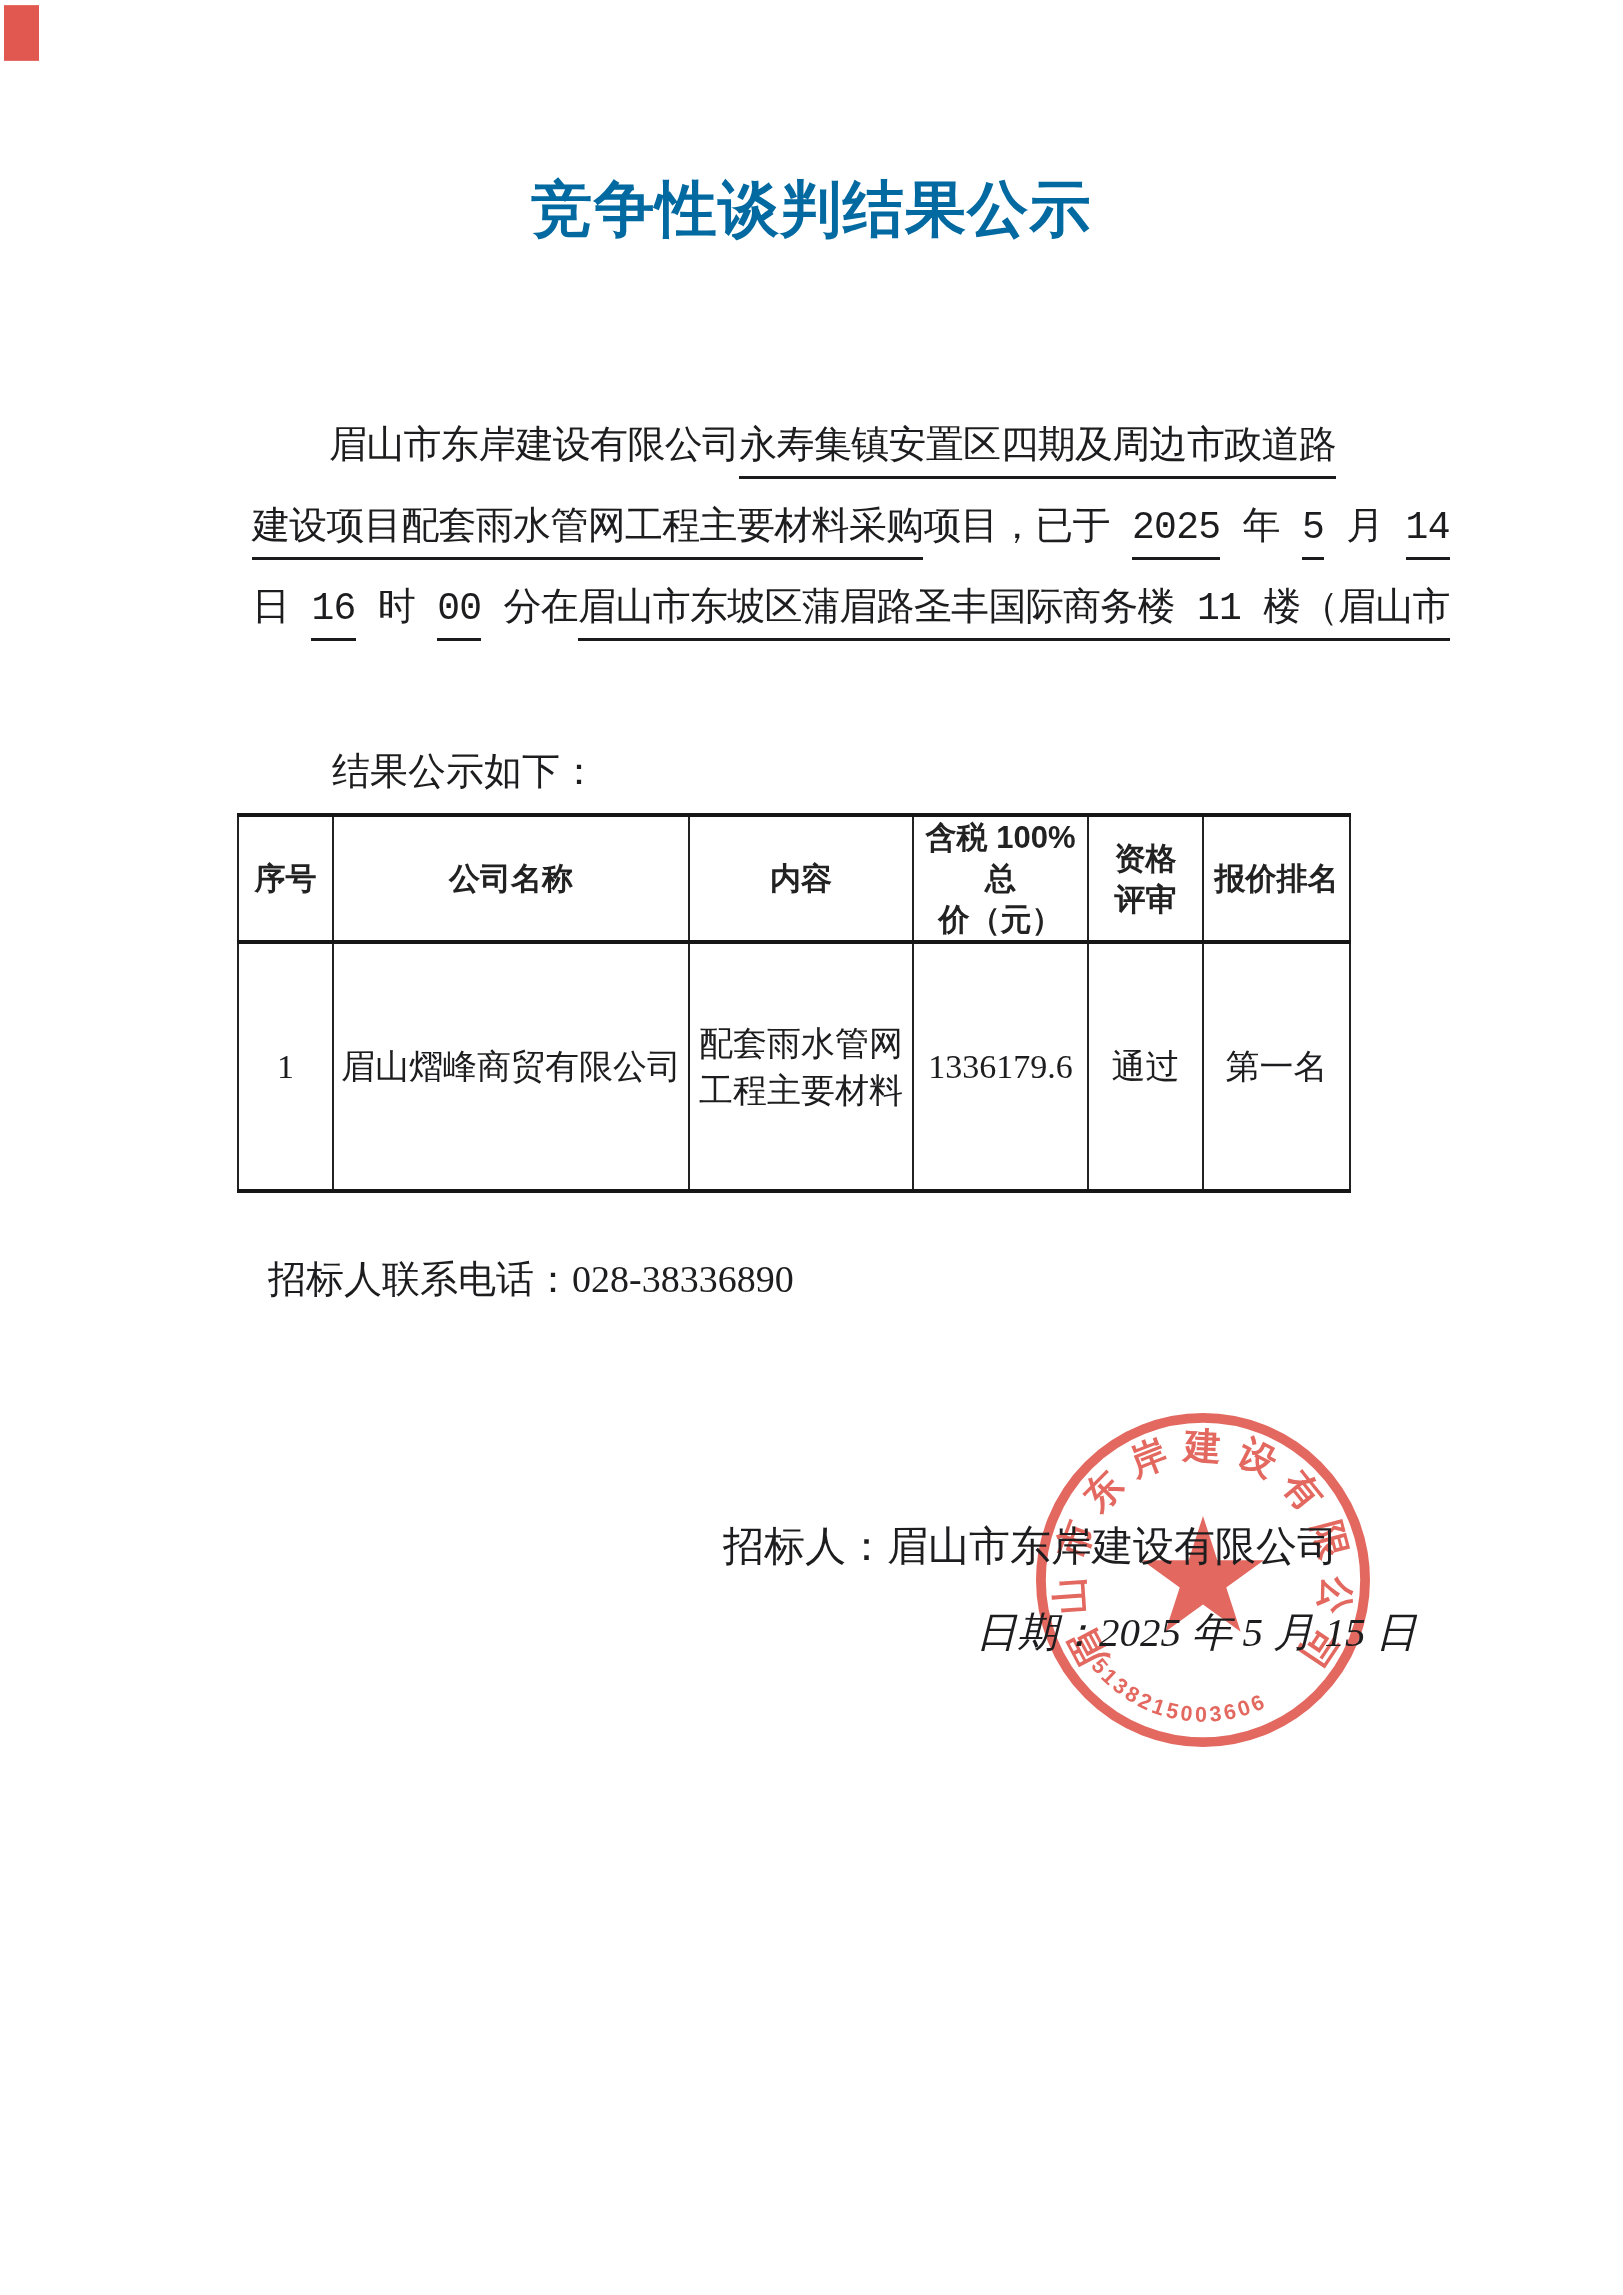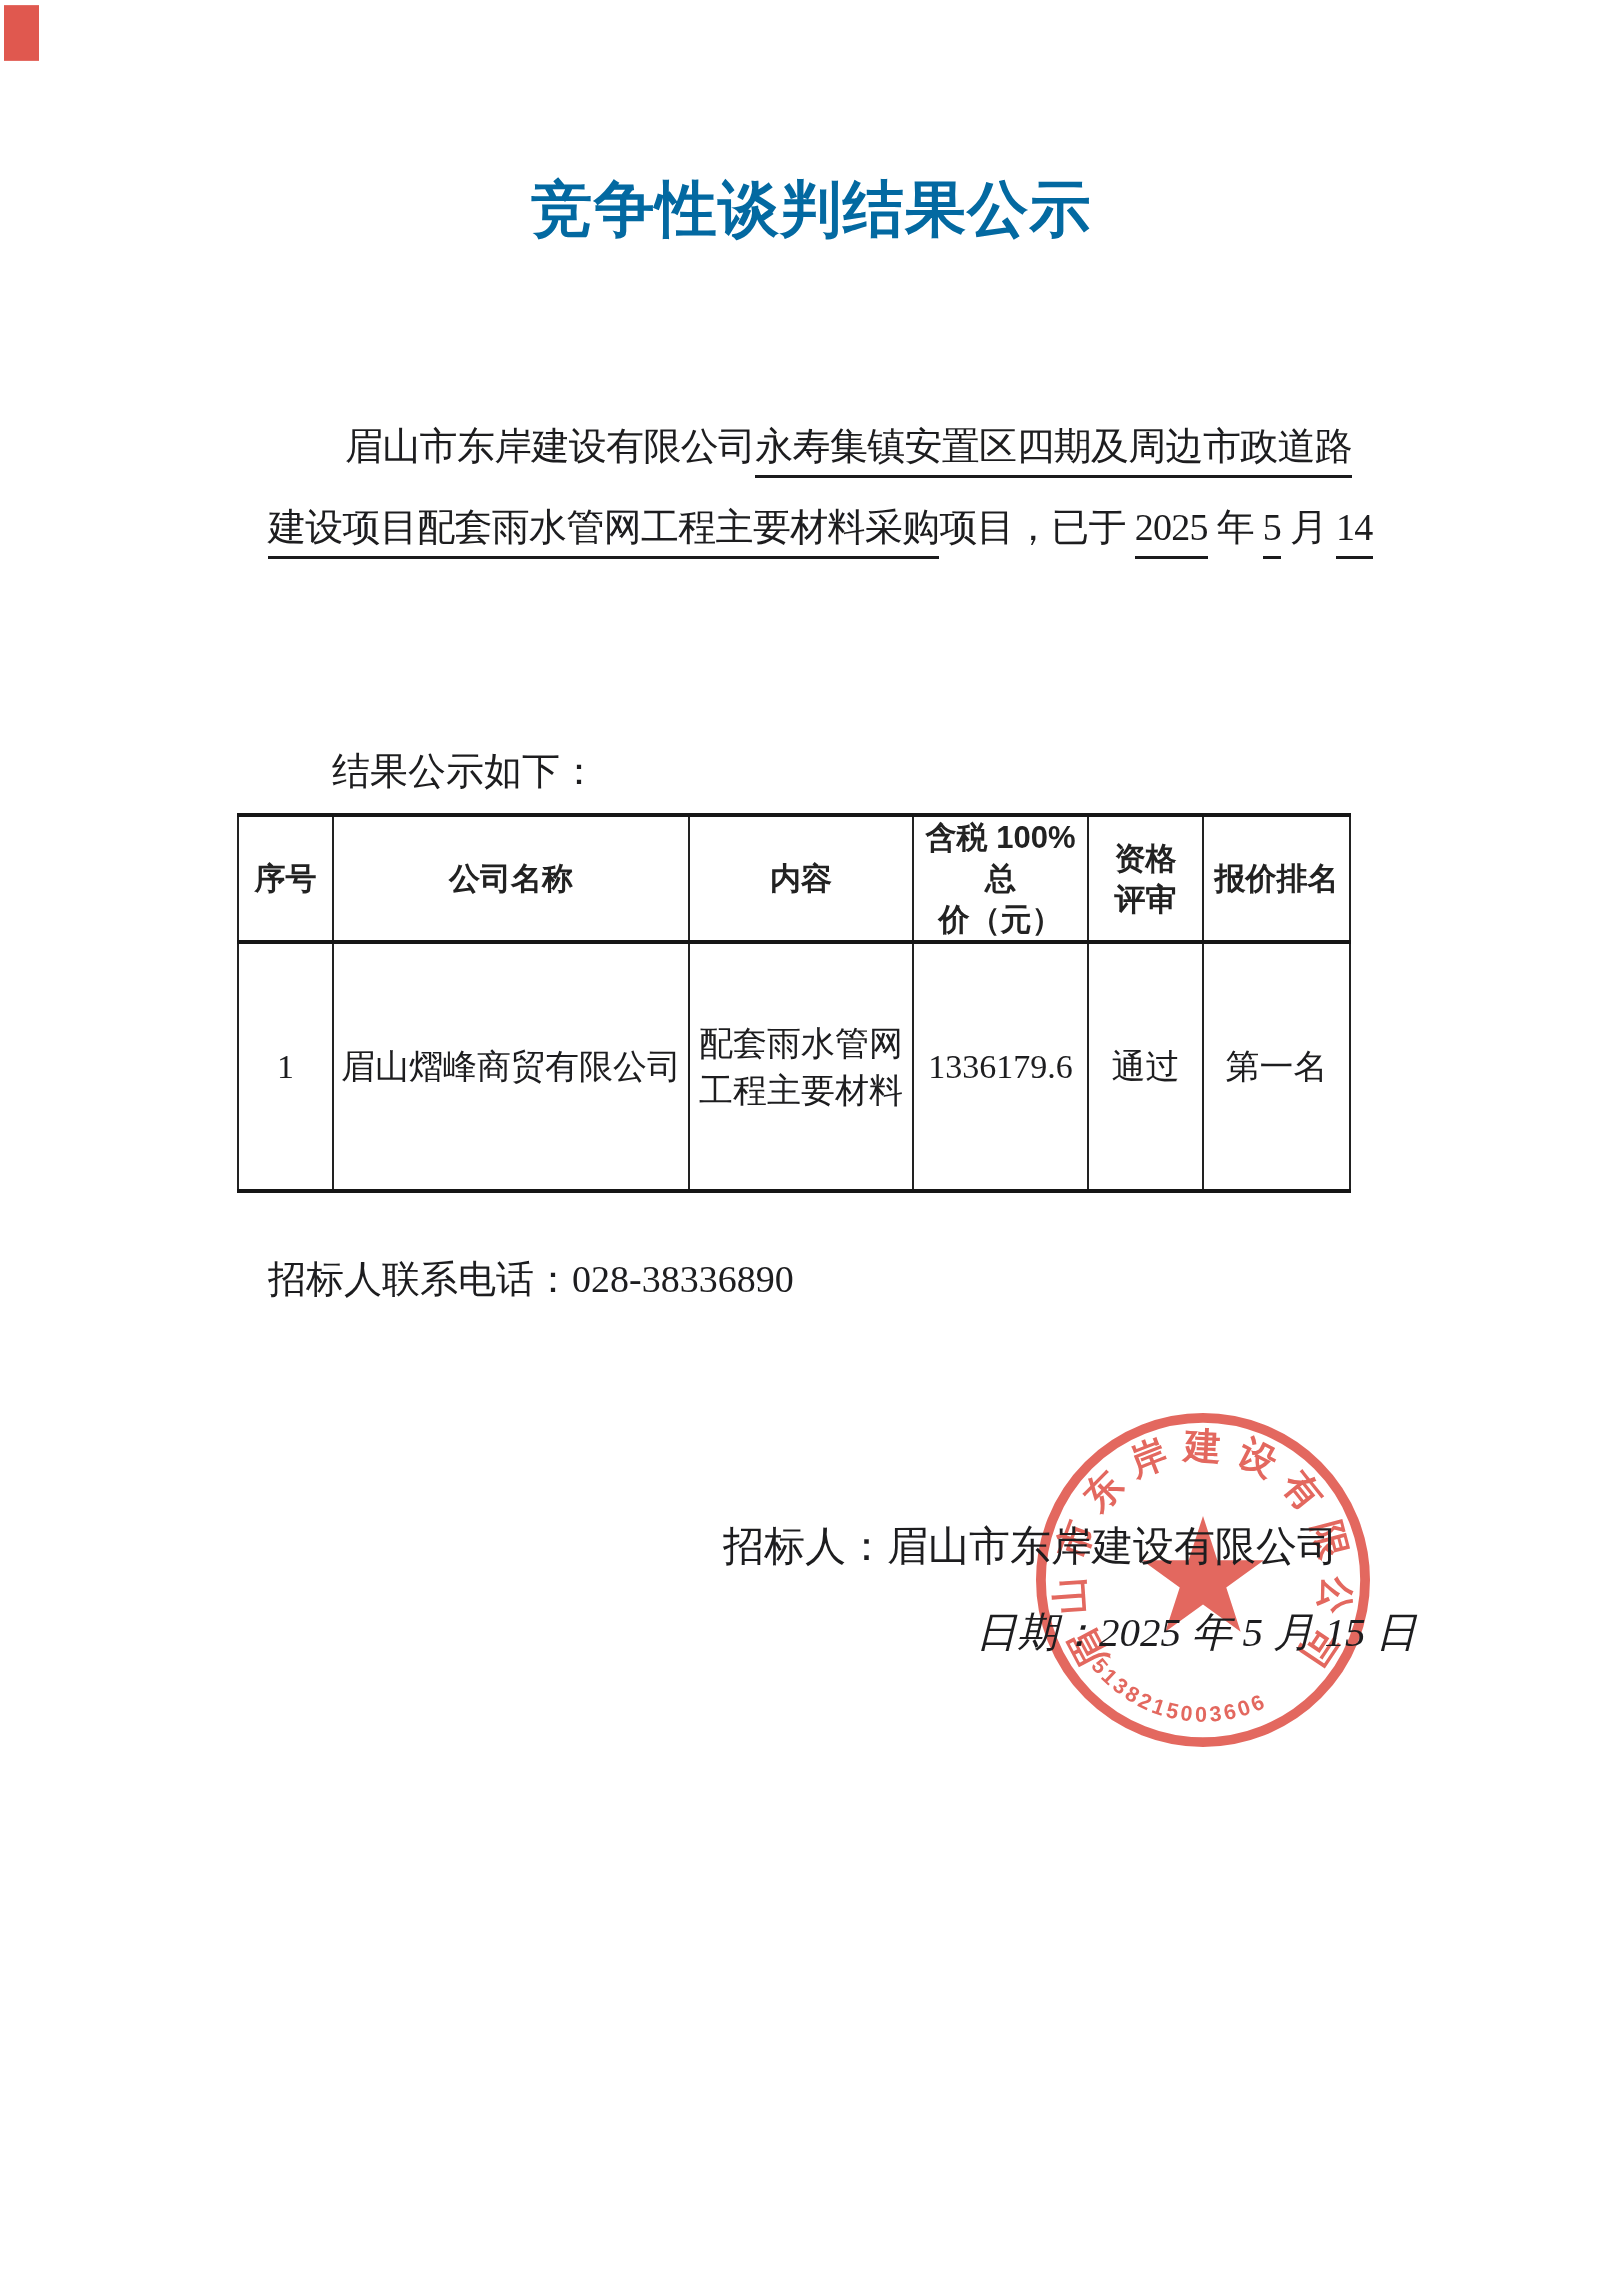--- a/index.html
+++ b/index.html
@@ -18,22 +18,22 @@
   .doc-title{
     position:absolute;left:0;top:169px;width:100%;
     text-align:center;
     font-family:"Liberation Sans","DejaVu Sans",sans-serif;
     font-weight:800;
     font-size:61px;
     letter-spacing:1.3px;
     color:#0369a1;
   }
   .para{
-    position:absolute;left:268px;top:406px;width:1151px;
-    font-size:38px;letter-spacing:-0.7px;
+    position:absolute;left:252px;top:406px;width:1151px;
+    font-size:38px;letter-spacing:-0.7px;font-family:Liberation Mono, monospace;
   }
   .para .line{
     height:81px;line-height:81px;white-space:pre;
   }
   .para .line.indent{text-indent:77px;}
   .u{
     border-bottom:3.3px solid #1b1b1d;
     padding-bottom:7.8px;
   }
   .results-intro{
@@ -86,20 +86,21 @@
 
   <svg class="corner-mark" viewBox="0 0 54 86" style="color: rgb(220, 66, 55);">
     <rect x="0" y="0" width="54" height="86" fill="currentColor"></rect>
   </svg>
 
   <div class="doc-title">竞争性谈判结果公示</div>
 
   <div class="para">
     <div class="line indent"><span>眉山市东岸建设有限公司</span><span class="u">永寿集镇安置区四期及周边市政道路</span></div>
     <div class="line"><span class="u">建设项目配套雨水管网工程主要材料采购</span><span>项目，已于 </span><span class="u">2025</span><span> 年 </span><span class="u">5</span><span> 月 </span><span class="u">14</span></div>
+    <div class="line"><span>日 </span><span class="u">16</span><span> 时 </span><span class="u">00</span><span> 分在</span><span class="u">眉山市东坡区蒲眉路圣丰国际商务楼 11 楼（眉山市</span></div>
   </div>
 
   <div class="results-intro">结果公示如下：</div>
 
   <table class="results-table">
     <colgroup>
       <col style="width:95px">
         <col style="width:356px">
         <col style="width:224px">
       <col style="width:175px">

